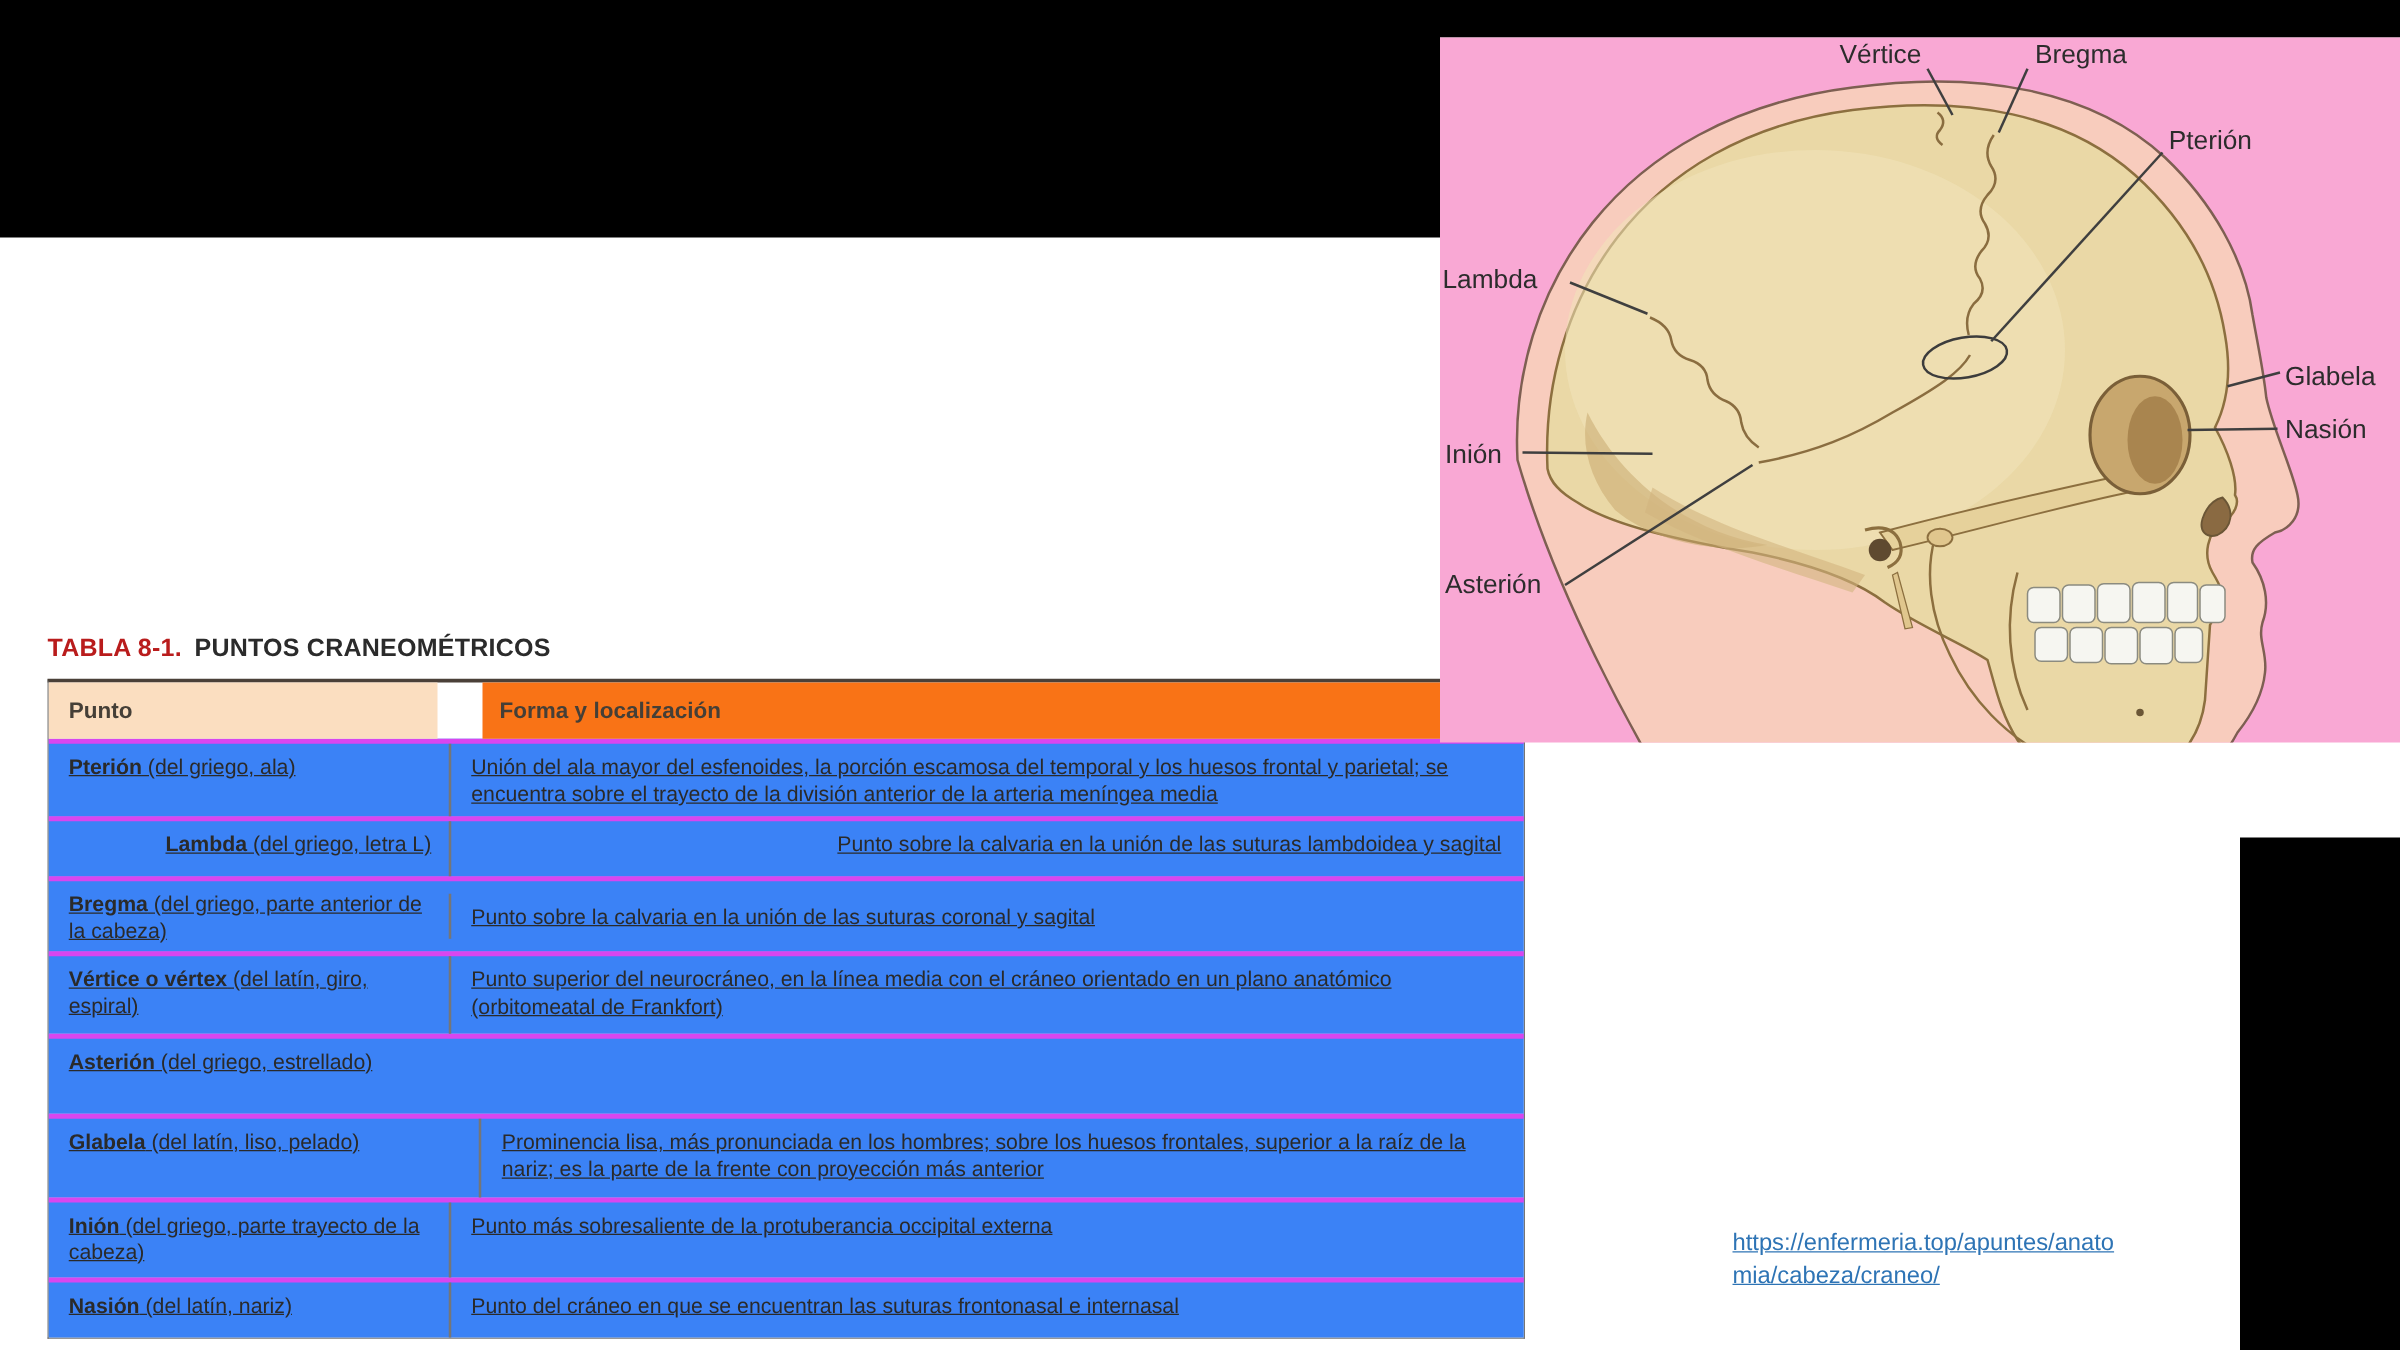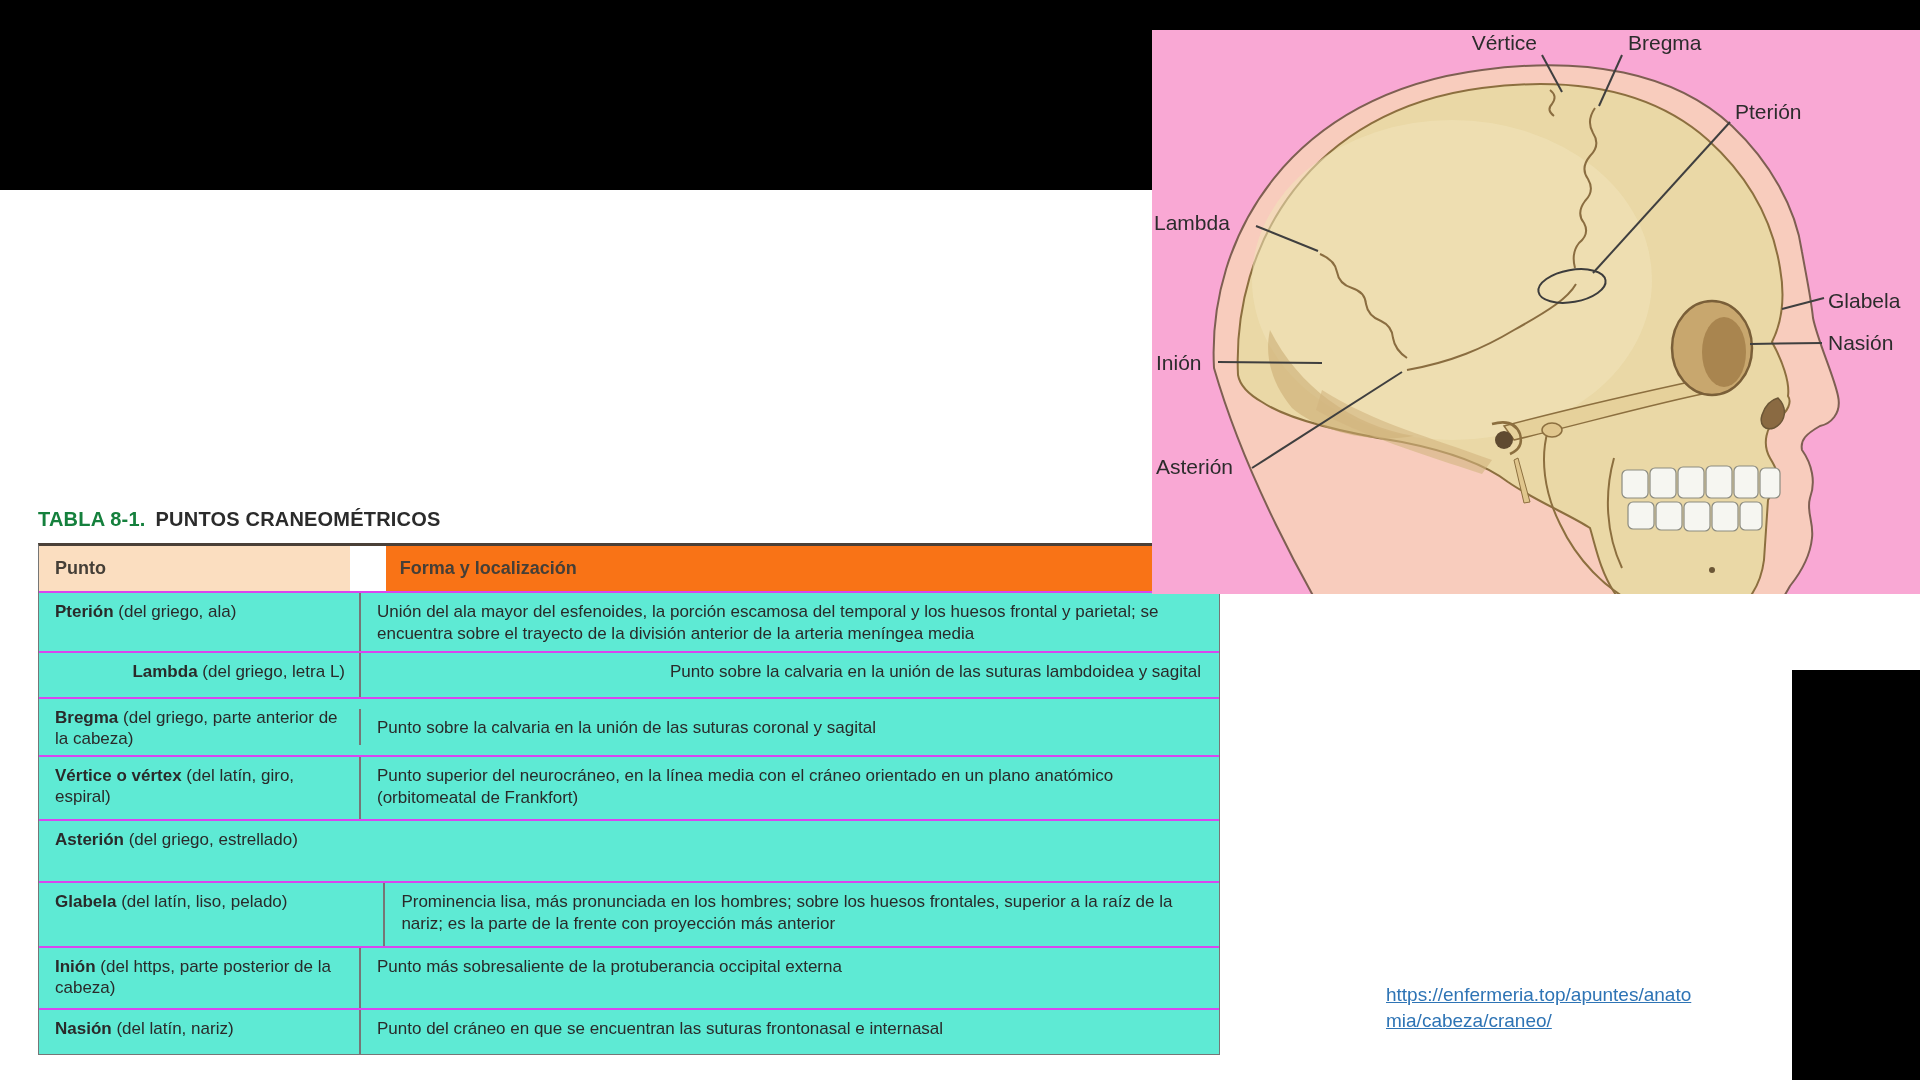--- a/index.html
+++ b/index.html
@@ -7,30 +7,30 @@
        font-family:"Liberation Sans",sans-serif;overflow:hidden;}
 
   .black{position:absolute;background:#000;}
   #black-top{left:0;top:0;width:1920px;height:30px;}
   #black-left{left:0;top:0;width:1152px;height:190px;}
   #black-br{left:1792px;top:670px;width:128px;height:410px;}
 
   
   #table-title{position:absolute;left:38px;top:508px;font-size:20px;font-weight:bold;
                color:#2b2b2b;letter-spacing:.2px;z-index:1;}
-  #table-title .tno{color:#15803d;margin-right:10px;}
+  #table-title .tno{color:#b91c1c;margin-right:10px;}
   #cranio-table{position:absolute;left:38px;top:543px;width:1180px;z-index:1;
                 border:1px solid #767676;border-top:3px solid #4a4038;
                 border-collapse:collapse;font-size:17px;color:#2a2a2a;}
   #cranio-table .hdr{display:flex;height:45px;gap:36px;}
   #cranio-table .hdr .c1{width:320px;background:#fbdec0;}
   #cranio-table .hdr .c2{width:860px;background:#f97316;padding-left:14px;}
   #cranio-table .hdr div{box-sizing:border-box;font-weight:bold;font-size:18px;
                 color:#453f37;padding:12px 14px 0 16px;}
-  .t-row{display:flex;border-top:2px solid #d946ef;background:#5eead4;}
+  .t-row{display:flex;border-top:4px solid #d946ef;background:#3b82f6;text-decoration:underline;}
   .t-row .c1{width:320px;box-sizing:border-box;padding:8px 14px 6px 16px;line-height:21px;}
   .t-row .c2{width:860px;box-sizing:border-box;padding:8px 18px 6px 16px;line-height:22px;
              border-left:2px solid #767676;}
   .t-row .term{font-weight:bold;}
   .r0{min-height:45px;} .r1{min-height:44px;text-align:right;} .r2{min-height:56px;align-items:center;} .r3{min-height:62px;}
   .r4{min-height:60px;} .r5{min-height:63px;gap:33px;} .r6{min-height:60px;} .r7{min-height:44px;}
 
   
   #figure{position:absolute;left:1152px;top:30px;width:768px;height:564px;
           background:#f9a8d4;z-index:2;overflow:hidden;}
@@ -73,21 +73,21 @@
     <div class="c2">Punto superior del neurocráneo, en la línea media con el cráneo orientado en un plano anatómico (orbitomeatal de Frankfort)</div>
   </div>
   <div class="t-row r4">
     <div class="c1"><span class="term">Asterión</span><span> (del griego, estrellado)</span></div>
   </div>
   <div class="t-row r5">
     <div class="c1"><span class="term">Glabela</span><span> (del latín, liso, pelado)</span></div>
     <div class="c2">Prominencia lisa, más pronunciada en los hombres; sobre los huesos frontales, superior a la raíz de la nariz; es la parte de la frente con proyección más anterior</div>
   </div>
   <div class="t-row r6">
-    <div class="c1"><span class="term">Inión</span><span> (del https, parte posterior de la cabeza)</span></div>
+    <div class="c1"><span class="term">Inión</span><span> (del griego, parte trayecto de la cabeza)</span></div>
     <div class="c2">Punto más sobresaliente de la protuberancia occipital externa</div>
   </div>
   <div class="t-row r7">
     <div class="c1"><span class="term">Nasión</span><span> (del latín, nariz)</span></div>
     <div class="c2">Punto del cráneo en que se encuentran las suturas frontonasal e internasal</div>
   </div>
 </div>
 
 <div id="figure">
   <svg width="768" height="640" viewBox="0 0 768 640">

